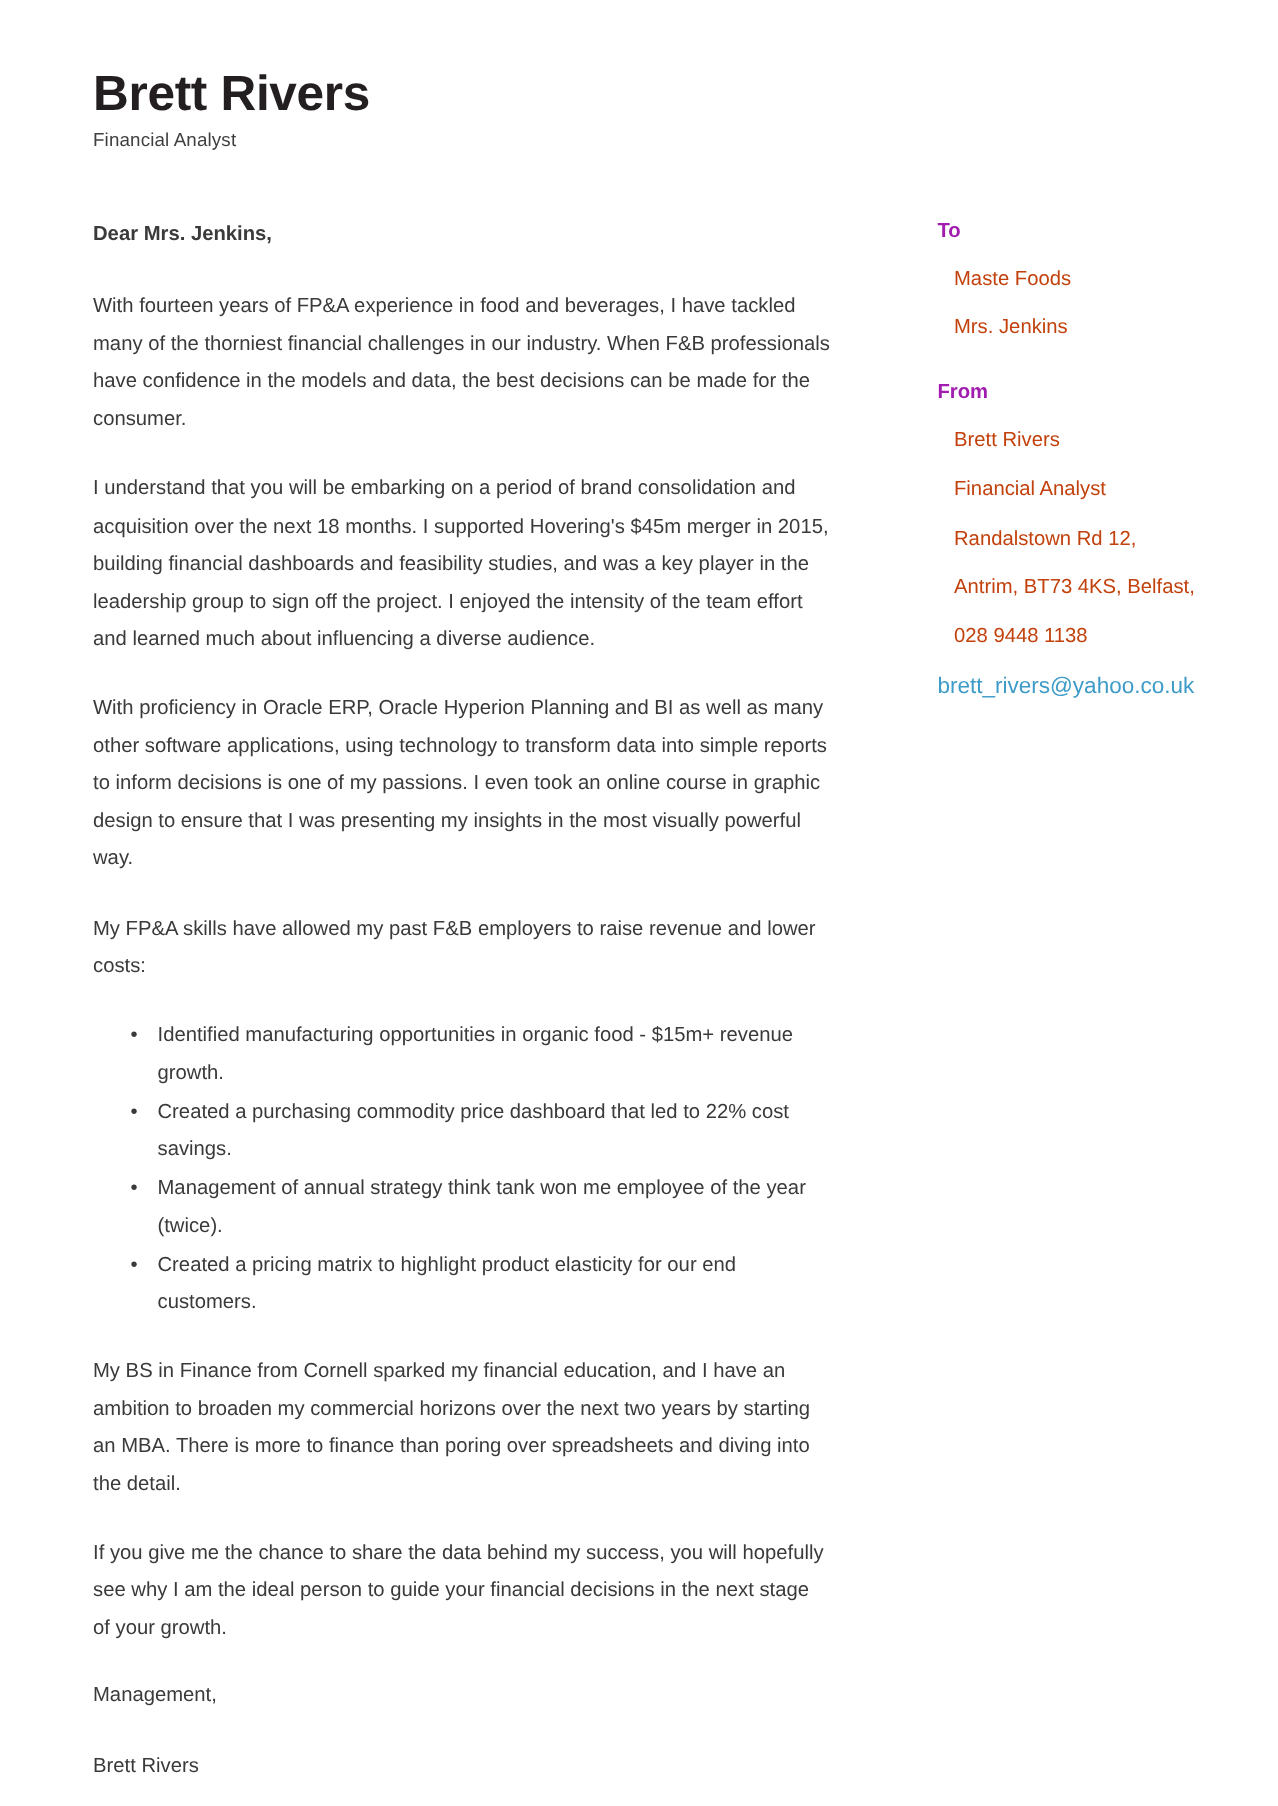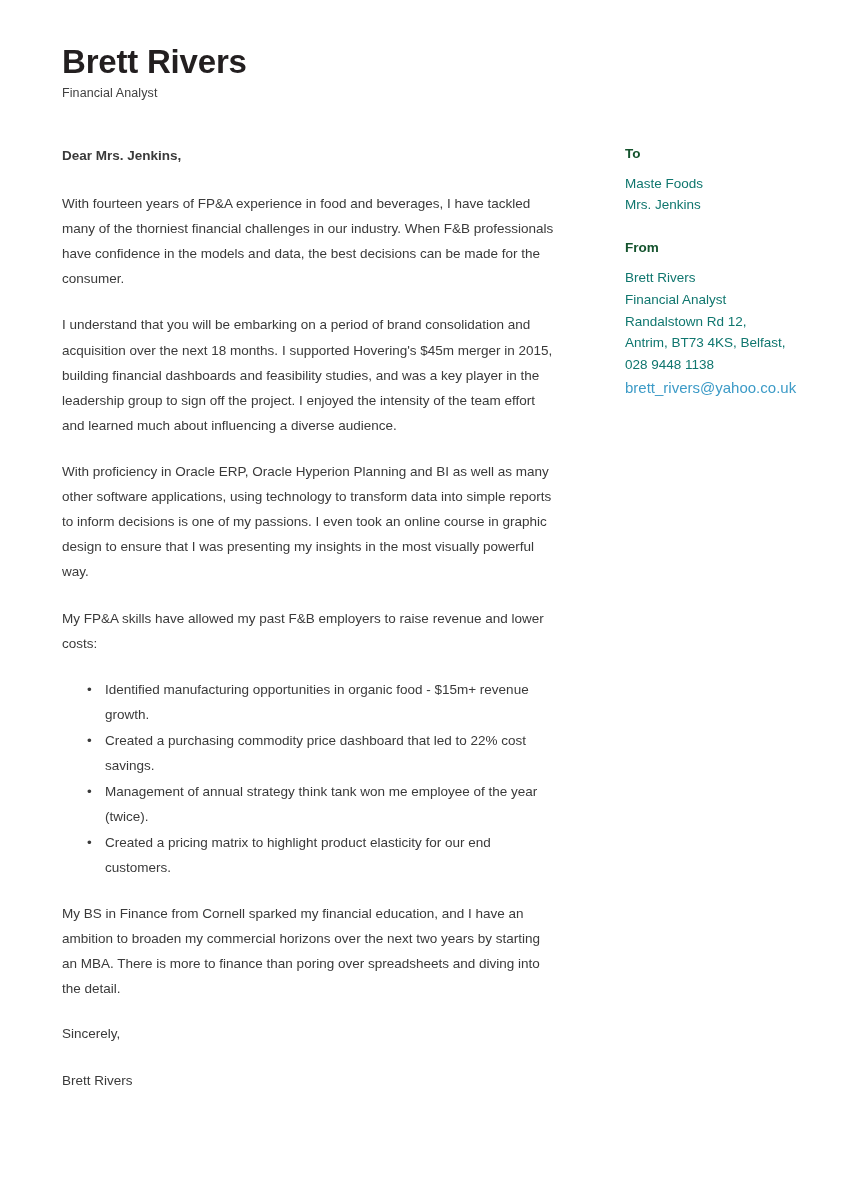--- a/index.html
+++ b/index.html
@@ -106,29 +106,29 @@
   
   .contact-col {
     position: absolute;
     left: 625px;
     top: 144px;
     width: 200px;
   }
   .contact-heading {
     font-size: 13.5px;
     font-weight: bold;
-    color: #14532d;
+    color: #a21caf;
     margin: 0 0 9px 0;
     line-height: 1.45;
   }
   .contact-line {
     font-size: 13.5px;
-    color: #0f766e;
+    color: #c2410c;
     line-height: 1.62;
-    margin: 0;
+    margin: 11px;
     white-space: nowrap;
   }
   .contact-block {
     margin-bottom: 22px;
   }
   .contact-block:last-child {
     margin-bottom: 0;
   }
   .email-link {
     font-size: 15px;
@@ -170,22 +170,23 @@
         <span class="dot">•</span>
         <span>Management of annual strategy think tank won me employee of the year (twice).</span>
       </li>
       <li>
         <span class="dot">•</span>
         <span>Created a pricing matrix to highlight product elasticity for our end customers.</span>
       </li>
     </ul>
 
     <p class="para">My BS in Finance from Cornell sparked my financial education, and I have an ambition to broaden my commercial horizons over the next two years by starting an MBA. There is more to finance than poring over spreadsheets and diving into the detail.</p>
-
-    <p class="signoff">Sincerely,</p>
+    <p class="para">If you give me the chance to share the data behind my success, you will hopefully see why I am the ideal person to guide your financial decisions in the next stage of your growth.</p>
+
+    <p class="signoff">Management,</p>
     <p class="signature-name">Brett Rivers</p>
   </div>
 
   <div class="contact-col">
 
     <div class="contact-block">
       <div class="contact-heading">To</div>
       <div class="contact-line">Maste Foods</div>
       <div class="contact-line">Mrs. Jenkins</div>
     </div>

